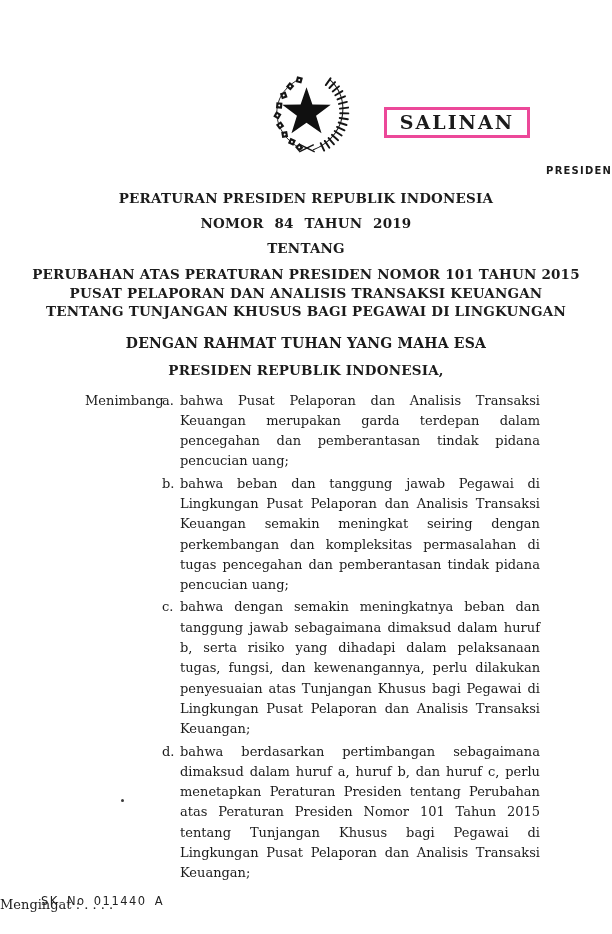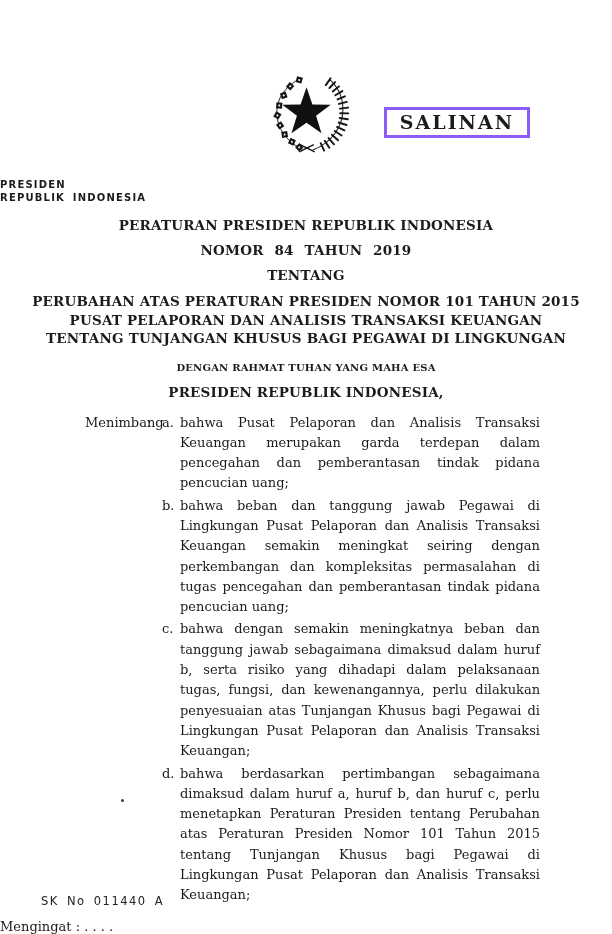--- a/index.html
+++ b/index.html
@@ -8,37 +8,37 @@
     position: relative;
     width: 612px; height: 934px;
     margin: 0 auto;
     background: #ffffff;
     color: #1b1b1b;
     font-family: "DejaVu Serif", "Liberation Serif", serif;
     overflow: hidden;
   }
   .stamp {
     position: absolute; top: 107px; right: 82px;
-    border: 3px solid #8b5cf6;
+    border: 3px solid #ec4899;
     padding: 1px 13px 2px 13px;
     font-size: 19px; font-weight: bold; letter-spacing: 2px;
     font-family: "DejaVu Serif", serif;
   }
   .emblem { display: block; margin: 69px auto 0 auto; }
   .letterhead {
-    margin-top: 18px; text-align: left;
+    margin-top: 4px; text-align: right;
     font-family: "DejaVu Sans", "Liberation Sans", sans-serif;
     font-weight: bold; font-size: 10px; line-height: 13px; letter-spacing: 1.2px;
   }
   .letterhead .lh2 { word-spacing: 3px; }
   .title-block { margin-top: 13px; text-align: center; }
   .t1 { font-size: 13.5px; font-weight: 600; margin-bottom: 9px; letter-spacing: .2px; }
   .t1.spaced { word-spacing: 6px; }
   .t2 { font-size: 13.5px; font-weight: 600; line-height: 18.5px; letter-spacing: .2px; }
-  .invocation { margin-top: 14px; text-align: center; font-size: 10px; font-weight: 600; letter-spacing: .2px; }
+  .invocation { margin-top: 14px; text-align: center; font-size: 14px; font-weight: 600; letter-spacing: .2px; }
   .authority  { margin-top: 11px; text-align: center; font-size: 13.5px; font-weight: 600; letter-spacing: .2px; }
   .cons {
     display: flex; align-items: flex-start;
     margin: 13px 72px 0 85px;
     font-size: 13px; line-height: 20.3px;
   }
   .cons-label { width: 62px; flex: none; }
   .cons-colon { width: 15px; flex: none; }
   .cons-items { flex: 1; }
   .cons-item { display: flex; margin-bottom: 2px; }
@@ -130,21 +130,20 @@
     </g>
     <polygon fill="#101010" points="50,20 56.5,39.1 76.6,39.3 60.5,51.4 66.5,70.7 50,59 33.5,70.7 39.5,51.4 23.4,39.3 43.5,39.1"></polygon>
     <g stroke="#151515" stroke-width="1.6">
       <path d="M43,83 L59,91"></path>
       <path d="M58,83 L42,91"></path>
     </g>
   </svg>
 
   <div class="letterhead">
     <div>PRESIDEN</div>
-    <div class="lh2">REPUBLIK INDONESIA</div>
   </div>
 
   <div class="title-block">
     <div class="t1">PERATURAN PRESIDEN REPUBLIK INDONESIA</div>
     <div class="t1 spaced">NOMOR 84 TAHUN 2019</div>
     <div class="t1">TENTANG</div>
     <div class="t2">PERUBAHAN ATAS PERATURAN PRESIDEN NOMOR 101 TAHUN 2015</div>
     <div class="t2">PUSAT PELAPORAN DAN ANALISIS TRANSAKSI KEUANGAN</div>
     <div class="t2">TENTANG TUNJANGAN KHUSUS BAGI PEGAWAI DI LINGKUNGAN</div>
   </div>

